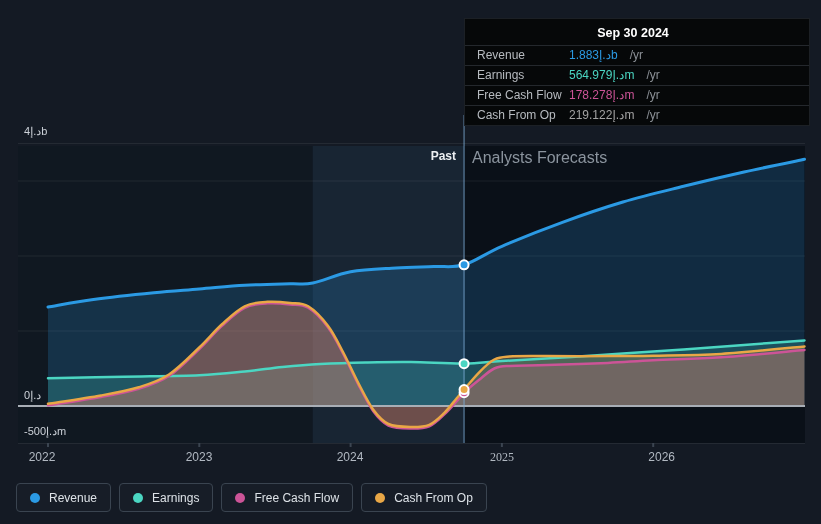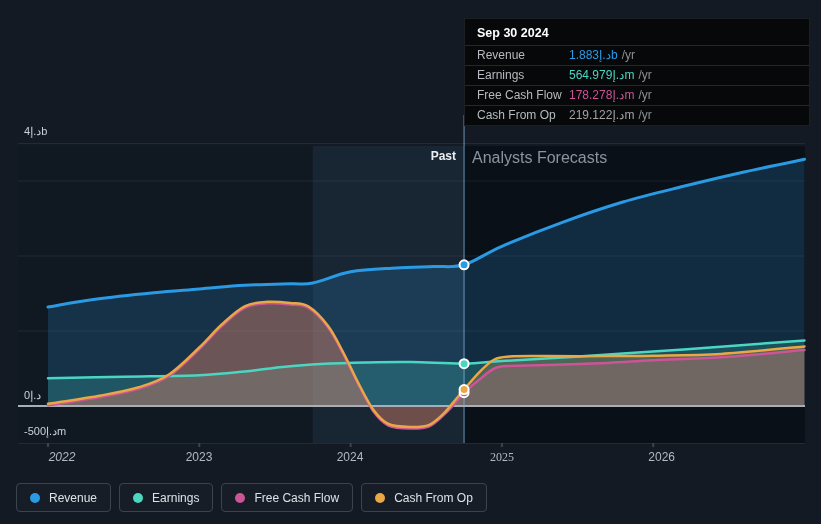--- a/index.html
+++ b/index.html
@@ -12,25 +12,25 @@
   .chart-svg{position:absolute;left:0;top:0;width:821px;height:524px;}
   .abs{position:absolute;white-space:nowrap;}
   .y-label{font-size:11px;color:#cdd2d9;left:24px;}
   .x-label{font-size:12px;color:#b2b9c2;top:450px;width:44px;text-align:center;}
   .past-label{top:149px;right:365px;font-size:12px;font-weight:bold;color:#eceff2;padding-left:15px;}
   .forecast-label{top:149px;left:472px;font-size:16px;color:#8b949e;}
   .tooltip{
     position:absolute;left:464px;top:18px;width:346px;
     background:#060809;border:1px solid #1c2025;box-sizing:border-box;
   }
-  .tt-title{padding:7px 20px 5px 12px;font-size:12.5px;font-weight:bold;color:#ffffff;}
+  .tt-title{padding:7px 20px 5px 12px;font-size:12.5px;font-weight:bold;color:#ffffff;text-align:center;}
   .tt-row{display:flex;align-items:center;padding:2px 12px;border-top:1px solid #24282d;font-size:12px;line-height:15px;}
   .tt-label{width:92px;color:#b7bbc0;}
   .tt-value{font-weight:normal;}
-  .tt-suffix{color:#8c9197;margin-left:4px;}
+  .tt-suffix{color:#8c9197;margin-left:12px;}
   .legend{position:absolute;left:16px;top:483px;display:flex;gap:8px;}
   .legend-item{
     display:flex;align-items:center;gap:9px;height:27px;padding:0 13px;
     border:1px solid #3a4450;border-radius:4px;background:rgba(255,255,255,0.015);
     font-size:12px;color:#dde2e7;cursor:pointer;
   }
   .legend-dot{width:10px;height:10px;border-radius:50%;}
 </style>
 </head>
 <body>
@@ -67,21 +67,21 @@
       <circle cx="464.07500000000005" cy="264.775" r="4.5" fill="#2B9AE4" stroke="#ffffff" stroke-width="2"></circle>
     </svg>
 
   <div class="abs y-label" style="top:125px;">4د.إb</div>
   <div class="abs y-label" style="top:389px;">0د.إ</div>
   <div class="abs y-label" style="top:425px;">-500د.إm</div>
 
   <div class="abs past-label">Past</div>
   <div class="abs forecast-label">Analysts Forecasts</div>
 
-  <div class="abs x-label" style="left:40px;font-style:italic;">2022</div>
+  <div class="abs x-label" style="left:20px;">2022</div>
   <div class="abs x-label" style="left:177px;">2023</div>
   <div class="abs x-label" style="left:328px;">2024</div>
   <div class="abs x-label" style="left:480px;font-family:Liberation Serif, serif;">2025</div>
   <div class="abs x-label" style="left:631px;text-align:right;">2026</div>
 
   <div class="tooltip">
     <div class="tt-title">Sep 30 2024</div>
     <div class="tt-row">
       <span class="tt-label">Revenue</span>
       <span class="tt-value" style="color: rgb(43, 154, 228);">1.883د.إb</span>

